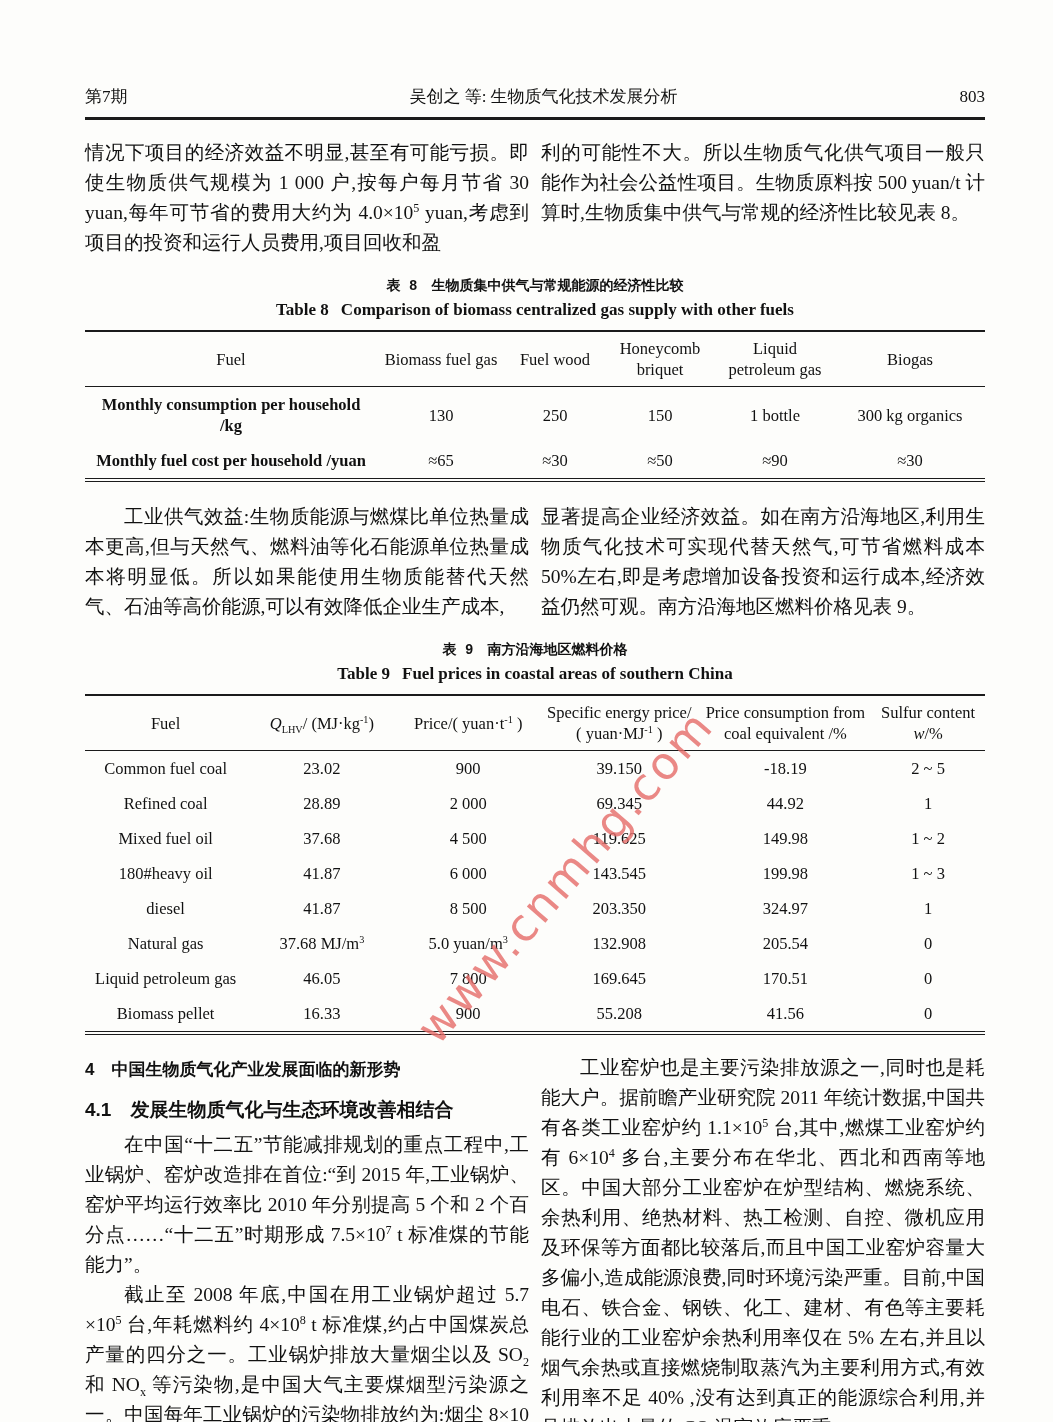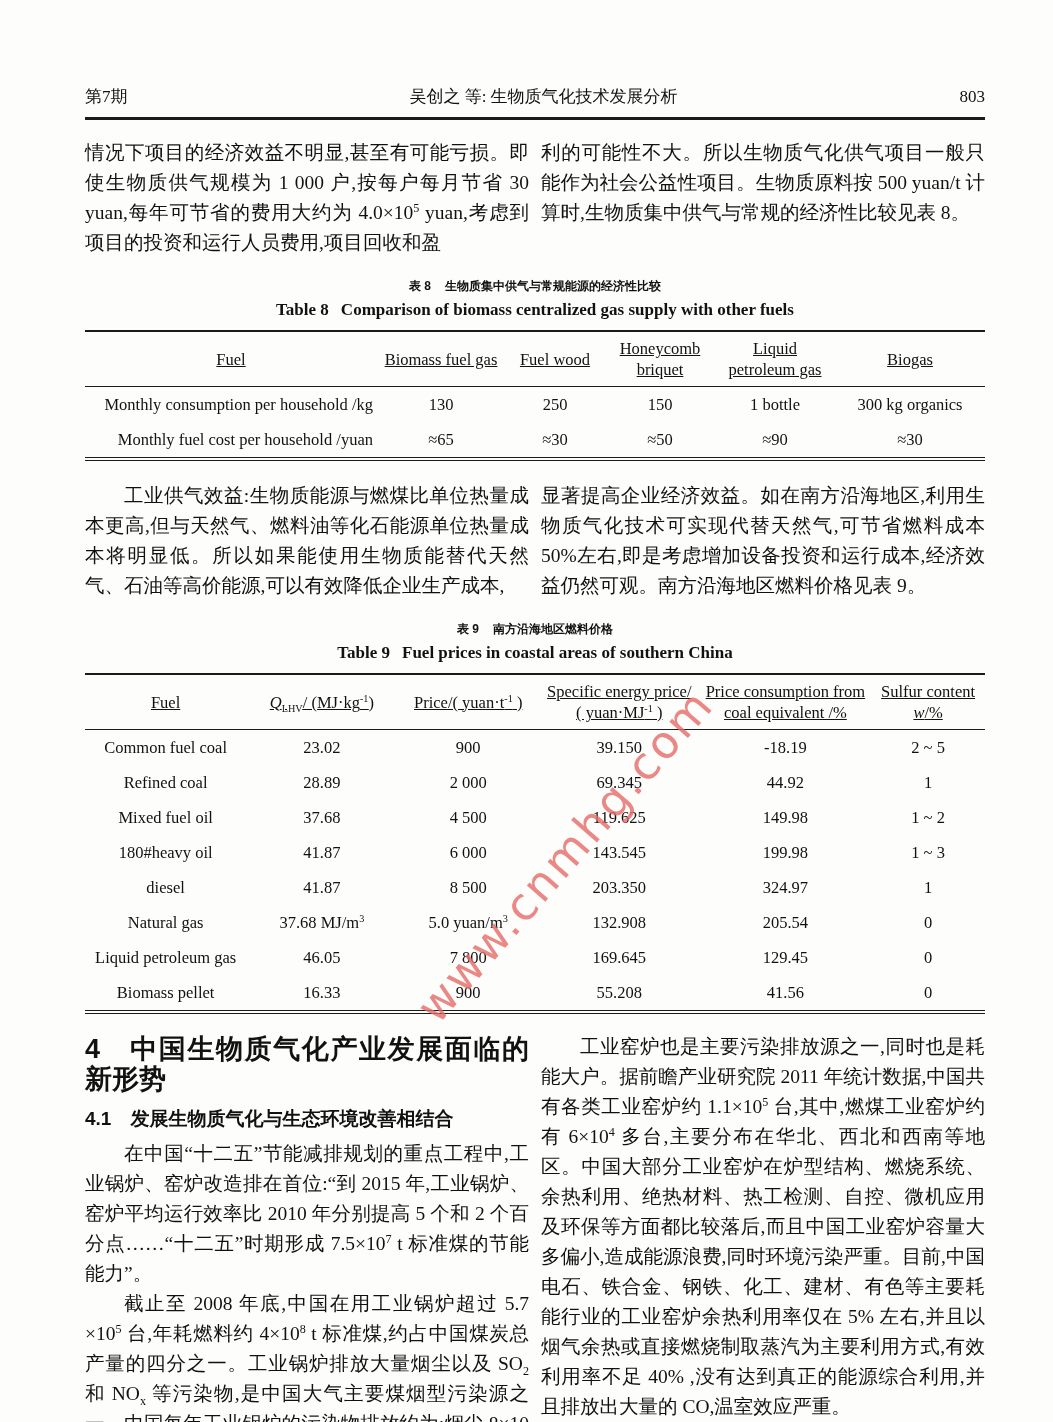--- a/index.html
+++ b/index.html
@@ -25,45 +25,45 @@
   .running-head .mid{font-family:"Liberation Serif","DejaVu Serif",serif;}
   
   .two-col{display:flex;gap:12px;margin-top:18px;}
   .col{width:444px;font-size:19.5px;line-height:30px;text-align:justify;}
   .col p{margin:0;}
   .col p.indent{text-indent:2em;}
   sup,sub{line-height:0;font-size:0.62em;}
   
   .tbl-caption{ text-align:center; margin-top:16px; }
   .tbl-caption .zh{
-    font-family:Liberation Sans, sans-serif;
-    font-weight:bold;font-size:12px;line-height:24px;
+    font-family:Liberation Mono, monospace;
+    font-weight:bold;font-size:14px;line-height:24px;
   }
   .tbl-caption .zh .lbl{margin-right:14px;}
   .tbl-caption .en{font-size:17px;line-height:24px;margin-top:0;font-weight:bold;}
   .tbl-caption .en .lbl{margin-right:12px;}
   
   table{
     width:100%;
     border-collapse:collapse;
     margin-top:8px;
     font-size:16.5px;
     border-top:2px solid #1b1b1b;
     border-bottom:4px double #1b1b1b;
   }
-  thead tr{border-bottom:1.5px solid #1b1b1b;text-decoration:underline;}
+  thead tr{border-bottom:1.5px solid #1b1b1b;}
   th{font-weight:normal;padding:6px 4px;text-align:center;vertical-align:middle;line-height:21px;}
   td{padding:6px 4px;text-align:center;vertical-align:middle;line-height:21px;}
-  td.rowlabel{text-align:right;}
+  td.rowlabel{text-align:center;font-weight:bold;}
   .t8 td{padding:7px 4px;}
   .t9 td{padding:7px 4px;}
   
   .sec-h1{
     font-family:"Liberation Sans","DejaVu Sans",sans-serif;
-    font-weight:bold;font-size:27px;line-height:30px;
+    font-weight:bold;font-size:17px;line-height:30px;
     margin:2px 0 6px 0;
   }
   .sec-h2{
     font-family:"Liberation Sans","DejaVu Sans",sans-serif;
     font-weight:bold;font-size:19px;line-height:28px;
     margin:11px 0 6px 0;
   }
   
   .t9wrap{position:relative;}
   .watermark{
@@ -229,21 +229,21 @@
           <td>5.0 yuan/m<sup>3</sup></td>
           <td>132.908</td>
           <td>205.54</td>
           <td>0</td>
         </tr>
         <tr>
           <td>Liquid petroleum gas</td>
           <td>46.05</td>
           <td>7 800</td>
           <td>169.645</td>
-          <td>129.45</td>
+          <td>170.51</td>
           <td>0</td>
         </tr>
         <tr>
           <td>Biomass pellet</td>
           <td>16.33</td>
           <td>900</td>
           <td>55.208</td>
           <td>41.56</td>
           <td>0</td>
         </tr>

